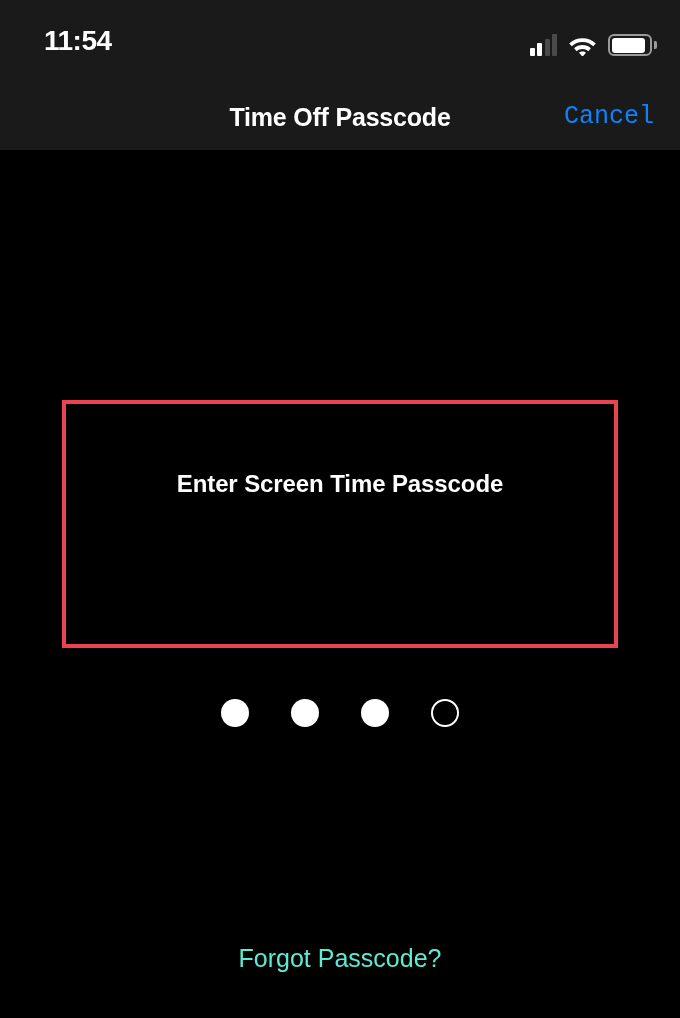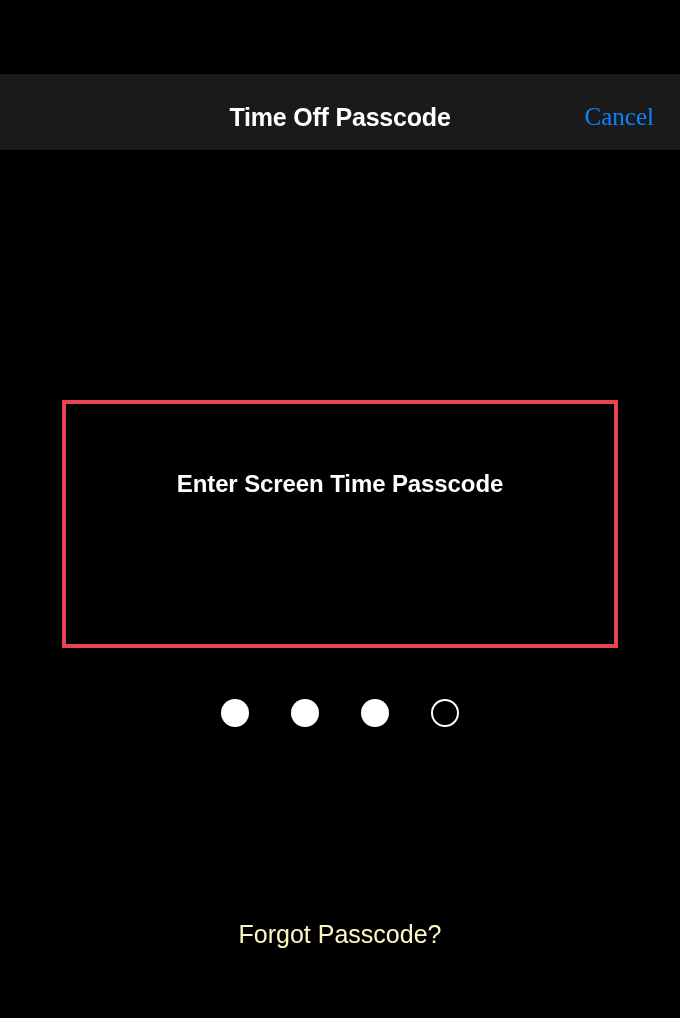--- a/index.html
+++ b/index.html
@@ -119,21 +119,21 @@
   #cancel-button {
     position: absolute;
     right: 26px;
     top: 27px;
     font-size: 25px;
     color: #0b84ff;
     line-height: 31px;
     cursor: pointer;
     background: none;
     border: none;
-    font-family: Liberation Serif, serif;
+    font-family: Liberation Mono, monospace;
     padding: 0;
   }
 
   
   #content {
     position: absolute;
     top: 150px; left: 0;
     width: 680px;
     height: 868px;
     background: #000000;
@@ -197,36 +197,63 @@
     line-height: 31px;
     cursor: pointer;
     text-decoration: none;
   }
 </style>
 </head>
 <body>
 
 <div id="screen">
 
+  <div id="status-bar" style="background: rgb(26, 26, 26);">
+
+    <div id="status-time">11:54</div>
+
+    <div id="status-right">
+
+      <div id="signal-icon">
+        <i style="background: rgb(255, 255, 255);"></i>
+          <i style="background: rgb(255, 255, 255);"></i>
+          <i style="background: rgb(74, 74, 74);"></i>
+          <i style="background: rgb(74, 74, 74);"></i>
+      </div>
+
+      <svg id="wifi-icon" viewBox="0 0 29 22">
+        <path d="M14.5 4.3c5.1 0 9.8 1.9 13.3 5.1l-2.6 2.9C22.3 9.6 18.6 8.1 14.5 8.1S6.7 9.6 3.8 12.3L1.2 9.4C4.7 6.2 9.4 4.3 14.5 4.3z" fill="#ffffff"></path>
+        <path d="M14.5 11.1c3.2 0 6.2 1.2 8.4 3.2l-2.6 2.9c-1.6-1.4-3.6-2.3-5.8-2.3s-4.2.9-5.8 2.3l-2.6-2.9c2.2-2 5.2-3.2 8.4-3.2z" fill="#ffffff"></path>
+        <path d="M14.5 17.4c1.4 0 2.6.5 3.5 1.4l-3.5 3.9-3.5-3.9c.9-.9 2.1-1.4 3.5-1.4z" fill="#ffffff"></path>
+      </svg>
+
+      <div id="battery-icon">
+        <div id="battery-shell"></div>
+        <div id="battery-fill" style="width: 33.3px;"></div>
+        <div id="battery-cap"></div>
+      </div>
+
+    </div>
+  </div>
 
   <div id="nav-bar" style="background: rgb(26, 26, 26);">
     <div id="nav-title">Time Off Passcode</div>
     <button id="cancel-button" style="color: rgb(11, 132, 255);">Cancel</button>
   </div>
 
   <div id="content">
 
     <div id="annotation-box" style="left: 62px; top: 250px; width: 556px; height: 248px; border-width: 4px; border-color: rgb(236, 67, 80);"></div>
 
     <div id="passcode-prompt">Enter Screen Time Passcode</div>
 
     <div id="passcode-dots">
       <div class="passcode-dot filled"></div>
       <div class="passcode-dot filled"></div>
       <div class="passcode-dot filled"></div>
       <div class="passcode-dot empty"></div>
     </div>
 
-    <div id="forgot-passcode-link" style="color: #fef9c3;">Forgot Passcode?</div>
+    <div id="forgot-passcode-link" style="color: #5eead4; margin-top: 24px;">Forgot Passcode?</div>
 
   </div>
 
 </div>
 
 </body></html>

